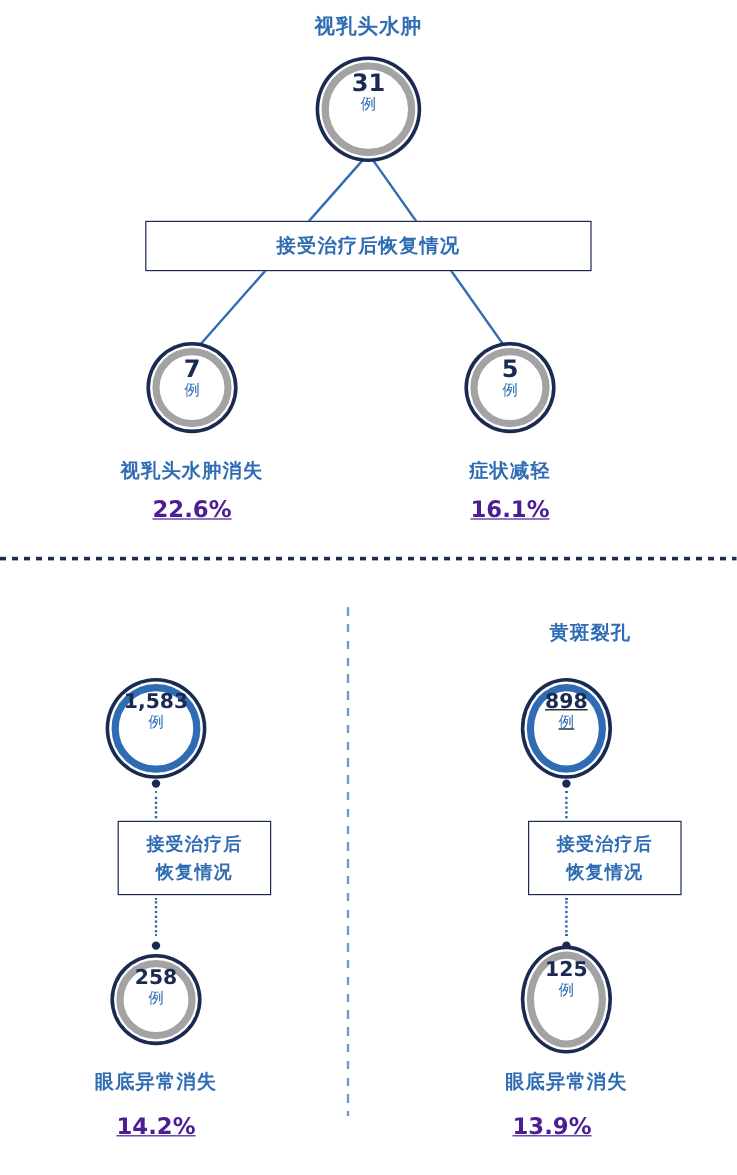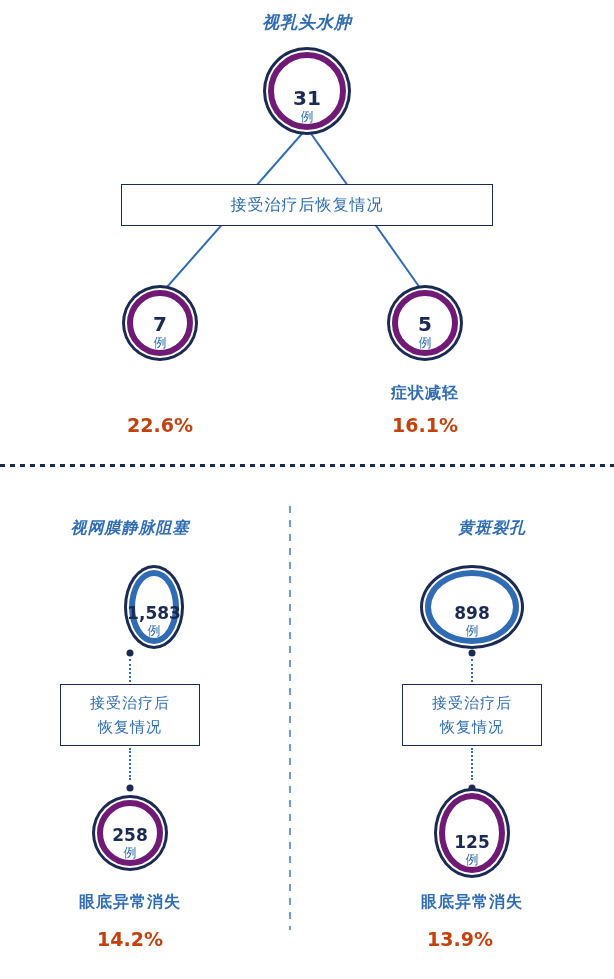--- a/index.html
+++ b/index.html
@@ -2,50 +2,50 @@
 <html><head>
 <meta charset="utf-8">
 <style>
   html,body{margin:0;padding:0;background:#ffffff;}
   .canvas{
     position:relative;width:614px;height:979px;background:#ffffff;overflow:hidden;
     font-family:"DejaVu Sans","Liberation Sans",sans-serif;
   }
   .abs{position:absolute;transform:translate(-50%,-50%);}
   .section-title{
-    color:#2f6cb3;font-weight:700;font-size:17px;white-space:nowrap;letter-spacing:1px;font-style:italic;
+    color:#2f6cb3;font-weight:700;font-size:17px;white-space:nowrap;letter-spacing:1px;
   }
   .circle{
     position:absolute;transform:translate(-50%,-50%);
     background:#fff;border-radius:50%;box-sizing:border-box;
-    display:flex;flex-direction:column;align-items:center;justify-content:flex-end;
-    border:6px solid #701a75;
+    display:flex;flex-direction:column;align-items:center;justify-content:flex-start;
+    border:6px solid #a3a3a3;
     box-shadow:0 0 0 2px #ffffff,0 0 0 5px #1a2a52;
     text-align:center;line-height:1.1;
   }
   .circle.blue-ring{border-color:#2f6cb3;}
   .circle .val{color:#1a2a52;font-weight:700;}
   .circle .unit{color:#2f6cb3;font-size:13px;font-weight:400;margin-top:1px;}
   .val-lg{font-size:20px;}
   .val-md{font-size:17px;}
   .treat-box{
     position:absolute;transform:translate(-50%,-50%);
     background:#ffffff;border:1px solid #1a2a52;box-sizing:border-box;
     display:flex;flex-direction:column;align-items:center;justify-content:center;
-    color:#2f6cb3;font-weight:400;text-align:center;
+    color:#2f6cb3;font-weight:700;text-align:center;
   }
   .treat-box.top-box{width:372px;height:42px;font-size:16px;letter-spacing:1px;}
-  .treat-box.col-box{width:140px;height:62px;font-size:15px;line-height:1.6;letter-spacing:1px;}
+  .treat-box.col-box{width:128px;height:62px;font-size:15px;line-height:1.6;letter-spacing:1px;margin-left:32px;}
   .lbl{
     position:absolute;transform:translate(-50%,-50%);
     color:#2f6cb3;font-weight:700;font-size:16px;white-space:nowrap;letter-spacing:1px;
   }
   .pct{
     position:absolute;transform:translate(-50%,-50%);
-    color:#c2410c;font-weight:700;font-size:19px;white-space:nowrap;
+    color:#4c1d95;font-weight:700;font-size:19px;white-space:nowrap;text-decoration:underline;
   }
   .h-divider{
     position:absolute;left:0;top:464px;width:614px;height:3px;
     background:repeating-linear-gradient(90deg,#1b2b50 0 5px,transparent 5px 10px);
   }
   .v-divider{
     position:absolute;left:289px;top:506px;width:2px;height:424px;
     background:repeating-linear-gradient(180deg,#6f9bd2 0 7px,transparent 7px 14px);
   }
   .vdots{
@@ -82,36 +82,36 @@
   <div class="circle" style="left:160px;top:323px;width:66px;height:66px;">
     <span class="val val-lg">7</span>
     <span class="unit">例</span>
   </div>
 
   <div class="circle" style="left:425px;top:323px;width:66px;height:66px;">
     <span class="val val-lg">5</span>
     <span class="unit">例</span>
   </div>
 
+  <div class="lbl" style="left:160px;top:393px;">视乳头水肿消失</div>
   <div class="pct" style="left:160px;top:425px;">22.6%</div>
 
   <div class="lbl" style="left:425px;top:393px;">症状减轻</div>
   <div class="pct" style="left:425px;top:425px;text-align:center;">16.1%</div>
 
   <div class="h-divider"></div>
   <div class="v-divider"></div>
 
-  <div class="abs section-title" style="left:130px;top:528px;font-size:16px;">视网膜静脉阻塞</div>
 
   <div class="dot" style="left:130px;top:653px;"></div>
   <div class="vdots" style="left:130px;top:659px;height:23px;"></div>
   <div class="vdots" style="left:130px;top:748px;height:32px;"></div>
   <div class="dot" style="left:130px;top:788px;"></div>
 
-  <div class="circle blue-ring" style="left:130px;top:607px;width:50px;height:74px;margin-left:24px;">
+  <div class="circle blue-ring" style="left:130px;top:607px;width:74px;height:74px;">
     <span class="val val-md">1,583</span>
     <span class="unit">例</span>
   </div>
 
   <div class="treat-box col-box" style="left:130px;top:715px;">
     <span>接受治疗后</span>
     <span>恢复情况</span>
   </div>
 
   <div class="circle" style="left:130px;top:833px;width:66px;height:66px;">
@@ -122,21 +122,21 @@
   <div class="lbl" style="left:130px;top:902px;">眼底异常消失</div>
   <div class="pct" style="left:130px;top:939px;">14.2%</div>
 
   <div class="abs section-title" style="left:492px;top:528px;font-size:16px;">黄斑裂孔</div>
 
   <div class="dot" style="left:472px;top:653px;"></div>
   <div class="vdots" style="left:472px;top:659px;height:23px;"></div>
   <div class="vdots" style="left:472px;top:748px;height:32px;"></div>
   <div class="dot" style="left:472px;top:788px;"></div>
 
-  <div class="circle blue-ring" style="left:472px;top:607px;width:94px;height:74px;">
+  <div class="circle blue-ring" style="left:472px;top:607px;width:66px;height:74px;text-decoration:underline;">
     <span class="val val-md">898</span>
     <span class="unit">例</span>
   </div>
 
   <div class="treat-box col-box" style="left:472px;top:715px;">
     <span>接受治疗后</span>
     <span>恢复情况</span>
   </div>
 
   <div class="circle" style="left:472px;top:833px;width:66px;height:80px;">

